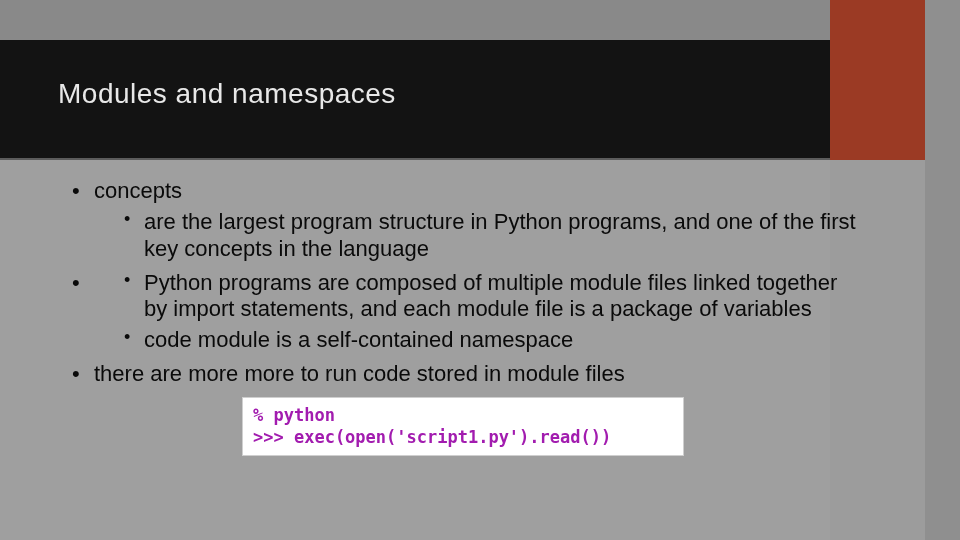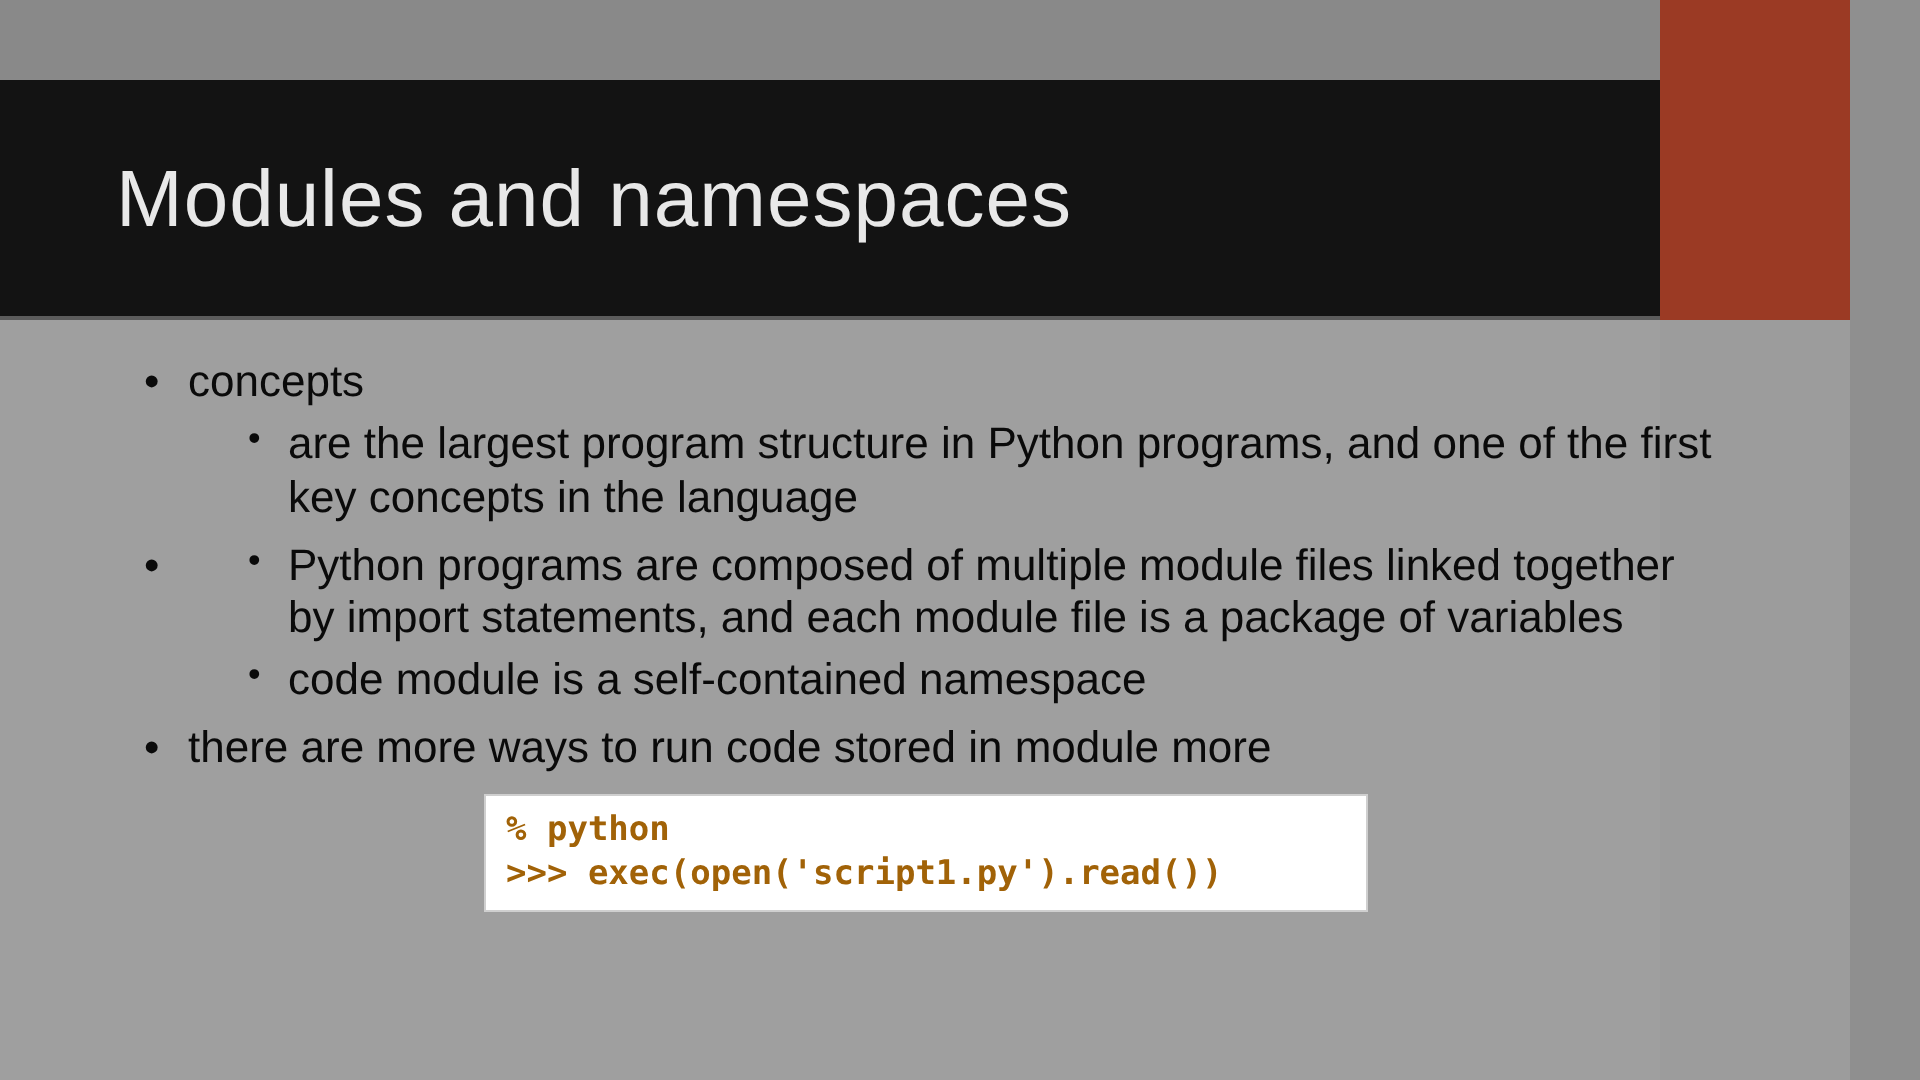--- a/index.html
+++ b/index.html
@@ -24,21 +24,21 @@
     width: 830px;
     height: 120px;
     background: #131313;
     border-bottom: 2px solid #5c5c5c;
     box-sizing: border-box;
   }
   .title-band h1 {
     margin: 0;
     padding: 38px 0 0 58px;
     color: #e8e8e8;
-    font-size: 40px;
+    font-size: 28px;
     font-weight: 400;
     letter-spacing: 0.5px;
   }
   .accent-block {
     position: absolute;
     top: 0;
     right: 35px;
     width: 95px;
     height: 160px;
     background: #9b3a24;
@@ -115,21 +115,21 @@
   }
   .code-box {
     margin: 10px 0 0 170px;
     width: 420px;
     background: #ffffff;
     border: 1px solid #cfcfcf;
     padding: 6px 10px 6px 10px;
     font-family: "Lucida Console", Monaco, monospace;
     font-size: 17px;
     line-height: 1.35;
-    color: #a16207;
+    color: #a21caf;
     font-weight: bold;
     white-space: pre;
   }
 </style>
 </head>
 <body>
 
 <div class="slide">
 
   <div class="top-strip"></div>
@@ -153,21 +153,21 @@
       </li>
 
       <li>
         <ul class="sub">
           <li>Python programs are composed of multiple module files linked together by import statements, and each module file is a package of variables</li>
           <li> code module is a self-contained namespace</li>
         </ul>
       </li>
 
       <li>
-        <span>there are more ways to run code stored in module more</span>
+        <span>there are more more to run code stored in module files</span>
       </li>
 
     </ul>
 
     <div class="code-box"><span>% python</span>
 <span>&gt;&gt;&gt; exec(open('script1.py').read())</span></div>
 
   </div>
 
 </div>

